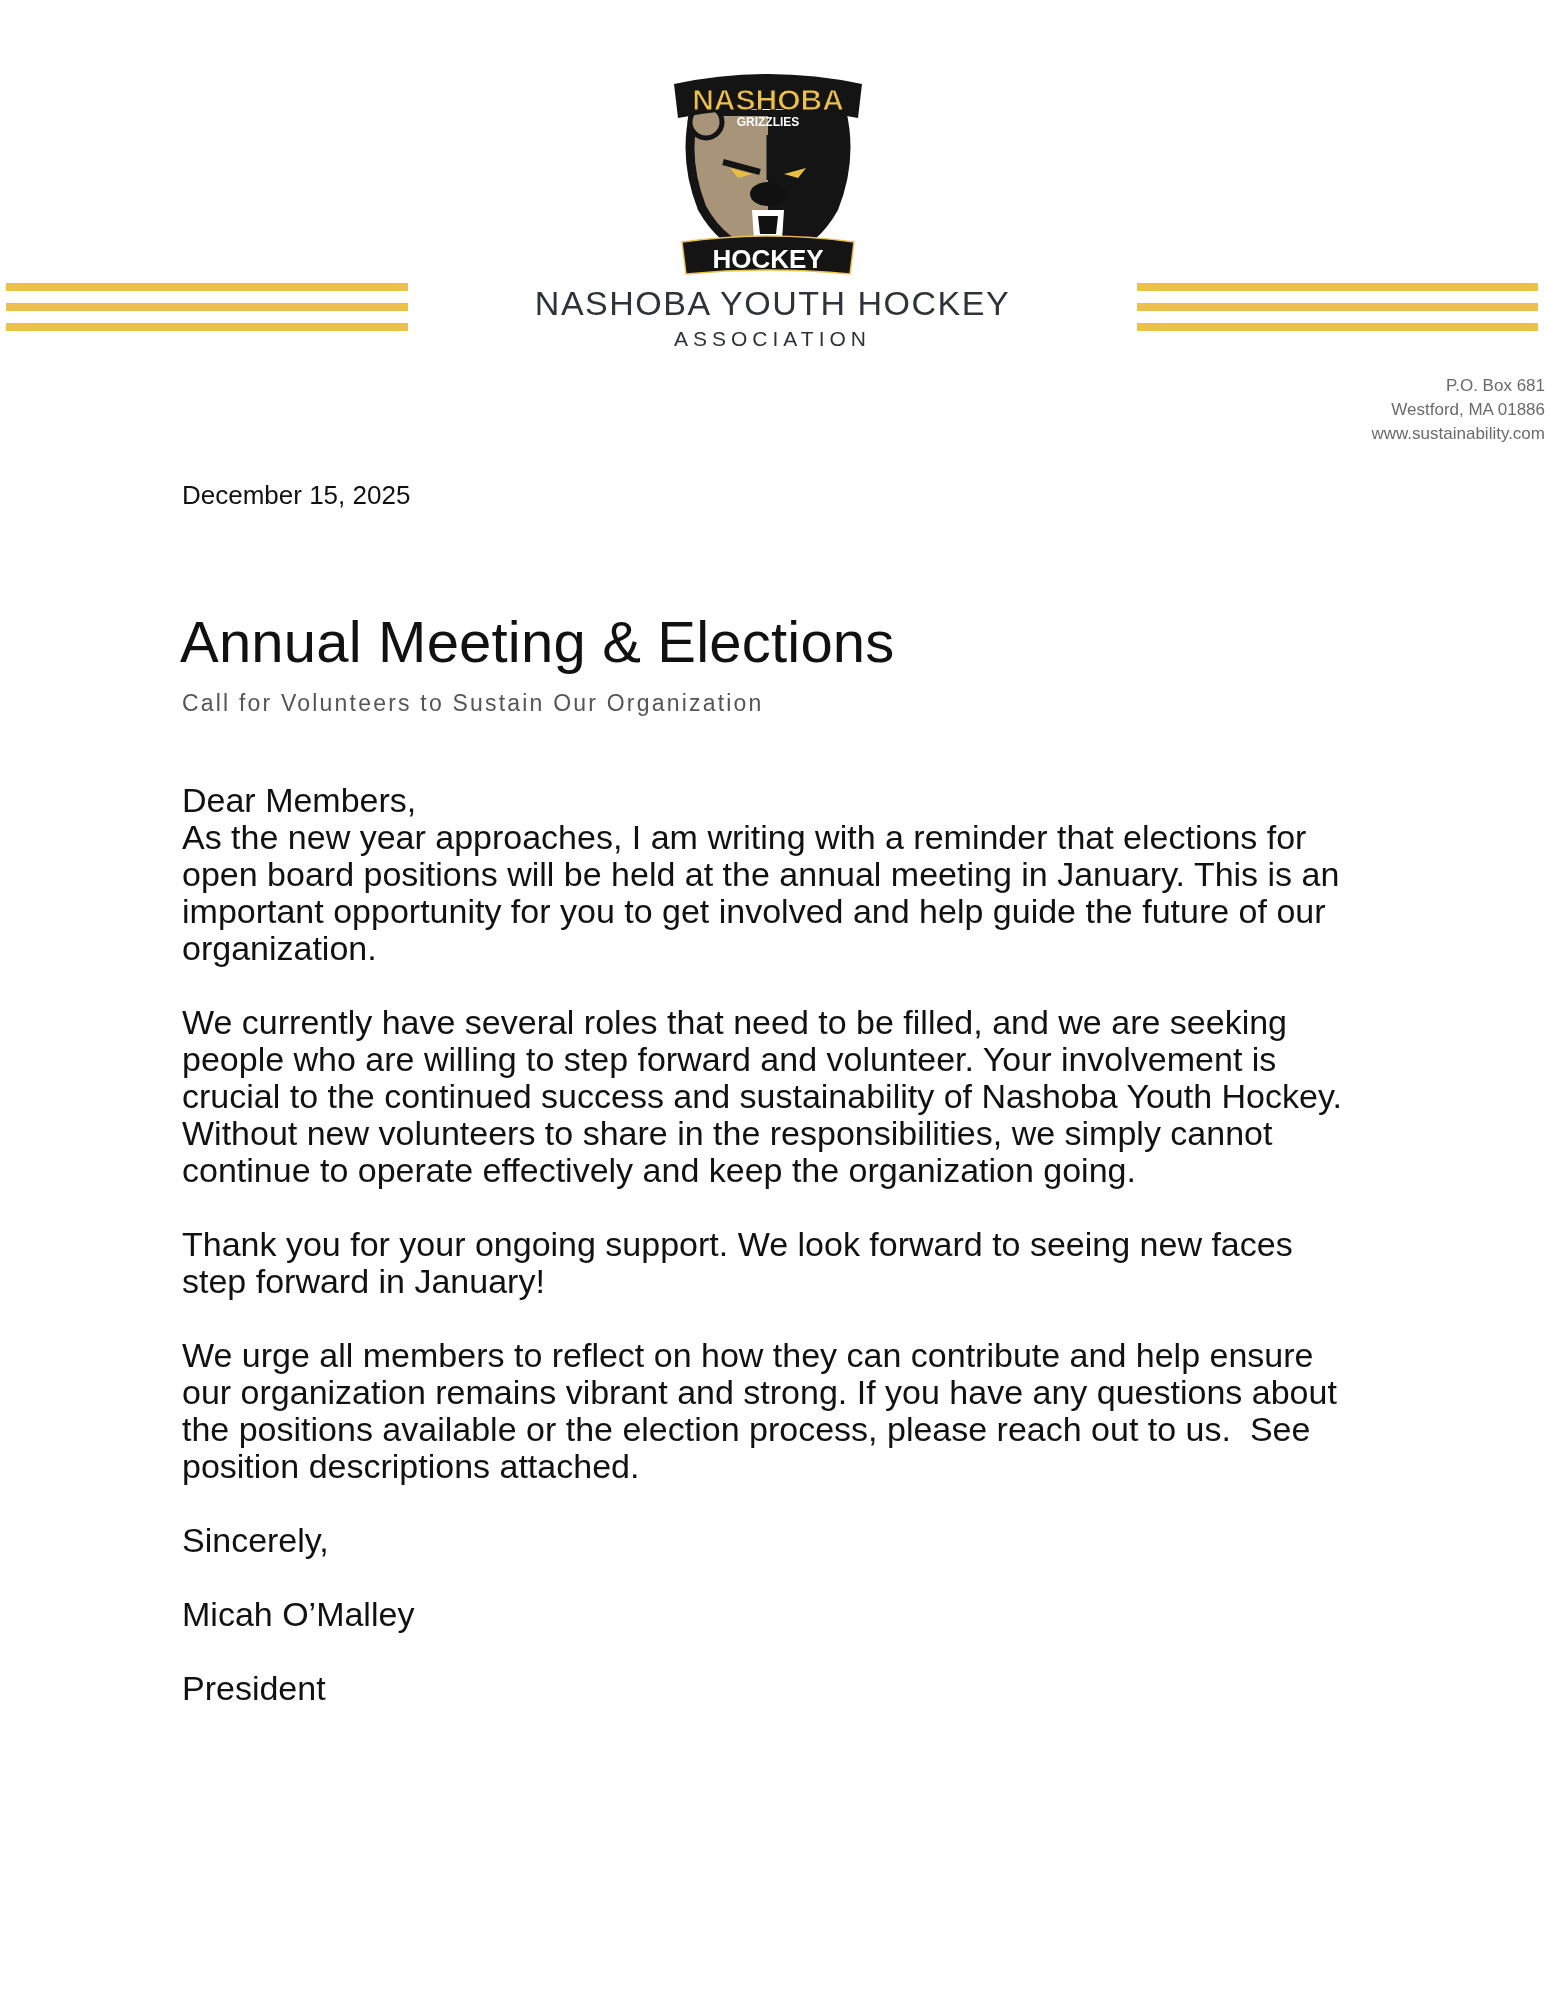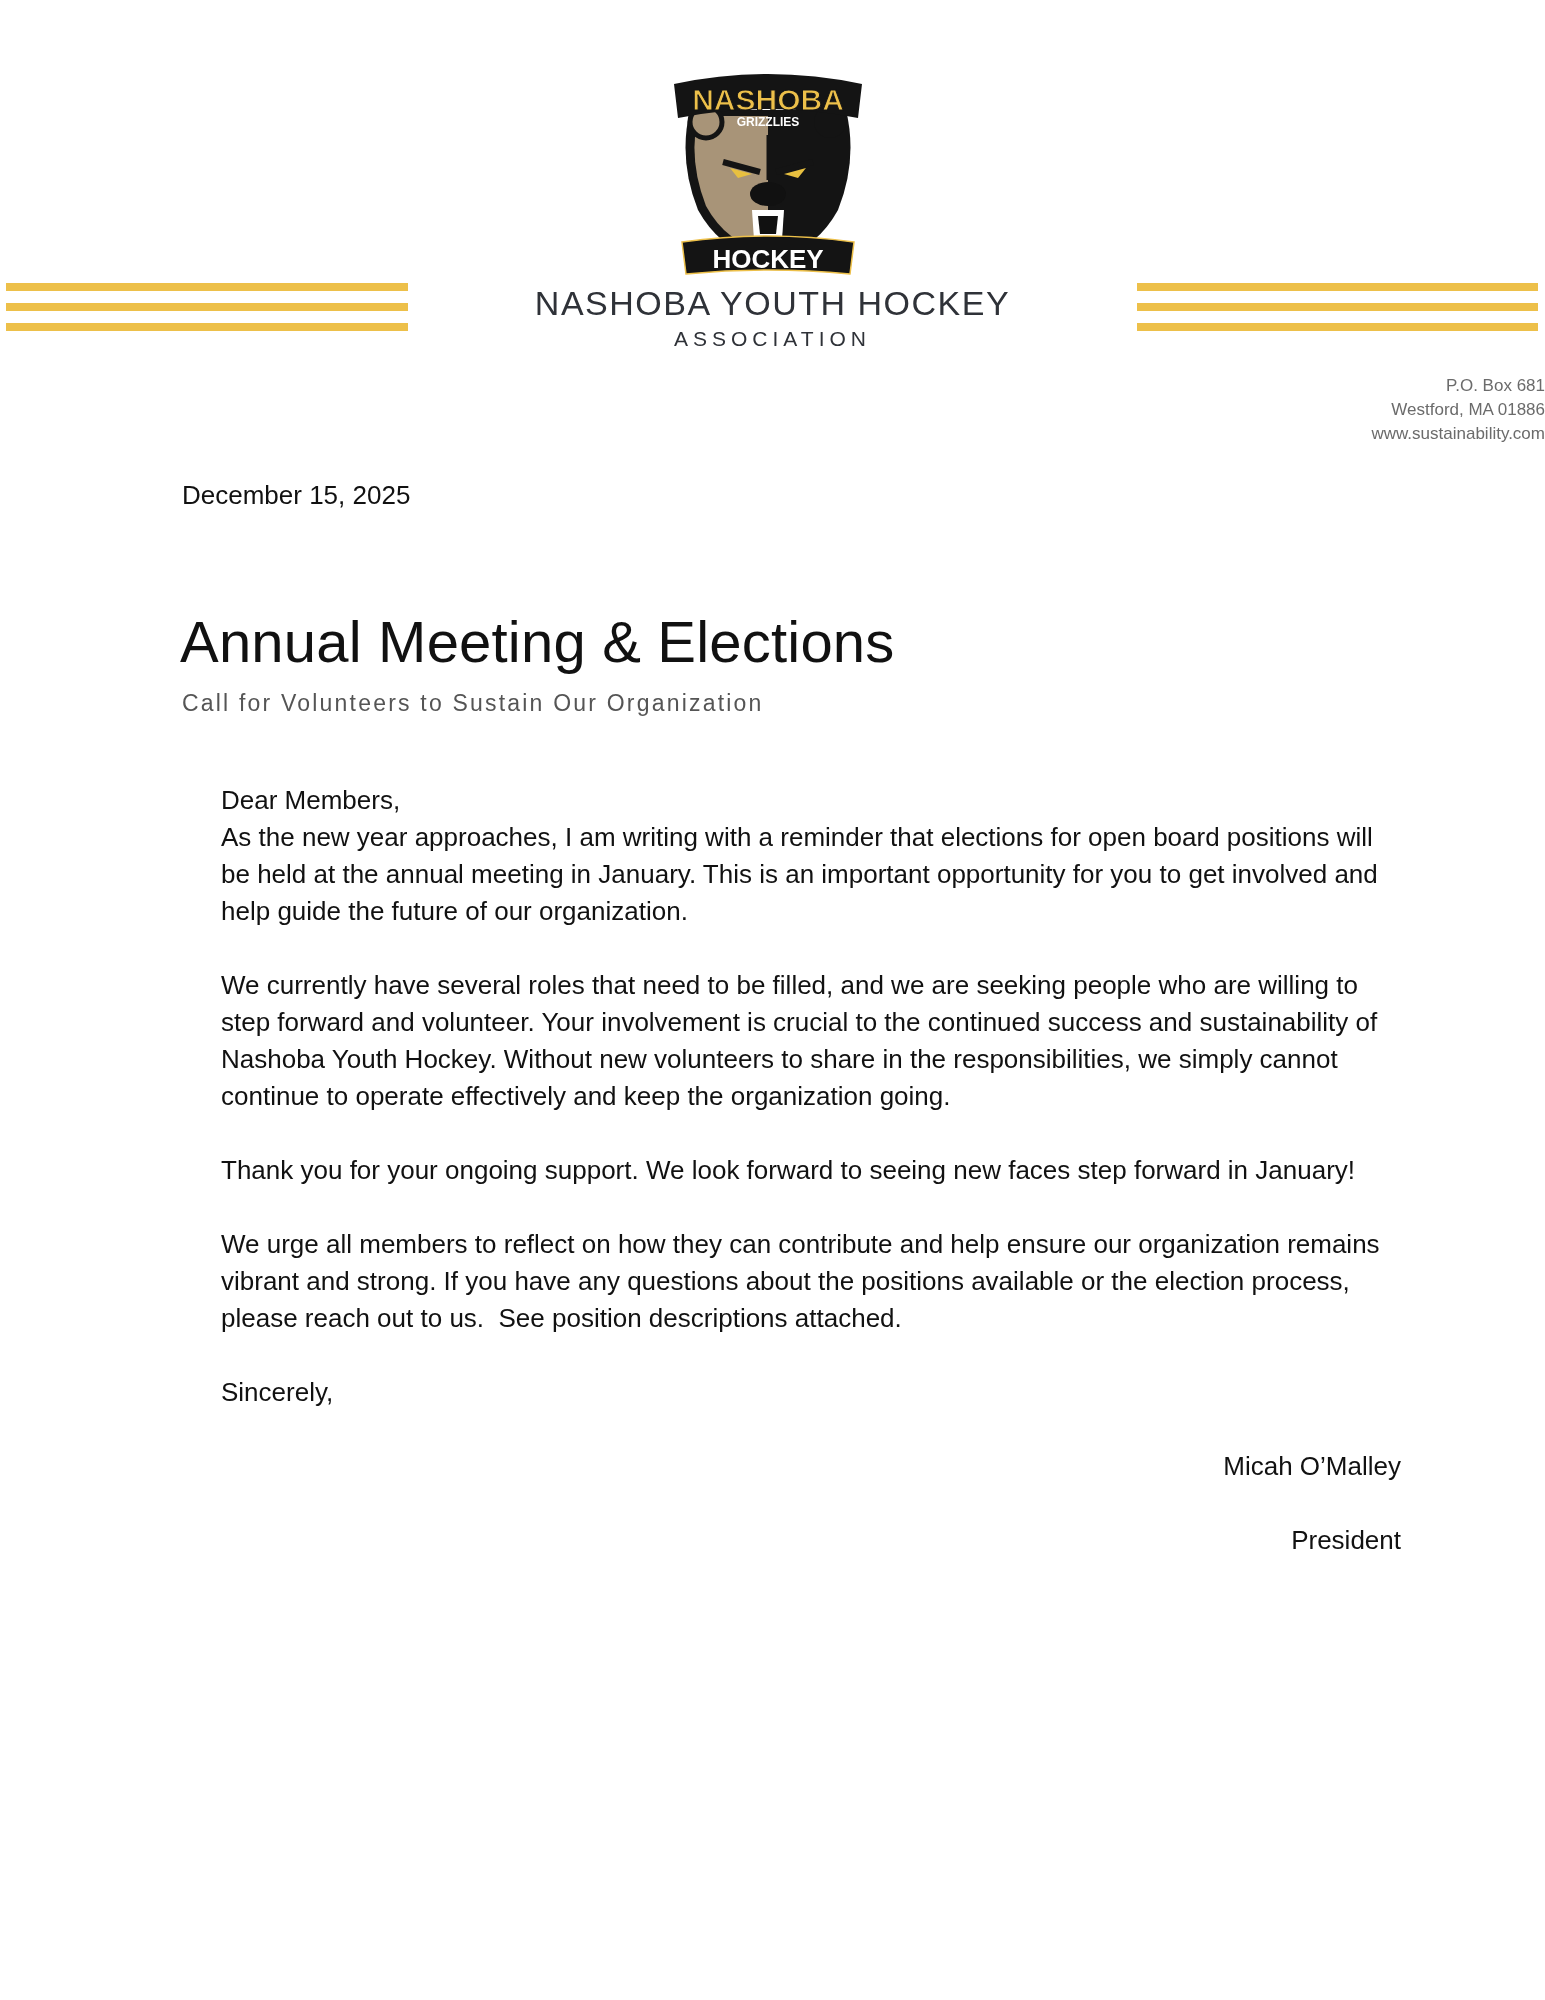--- a/index.html
+++ b/index.html
@@ -9,25 +9,25 @@
     .gold-line { position: absolute; height: 8px; background: #EDC04A; }
     #logo { left: 668px; top: 70px; width: 200px; height: 210px; }
     .org-name { left: 0; width: 1545px; top: 284px; text-align: center;
       font-size: 34px; letter-spacing: 1.5px; color: #2f3238; font-weight: 500; }
     .org-sub { left: 0; width: 1545px; top: 327px; text-align: center;
       font-size: 21px; letter-spacing: 5px; color: #2f3238; }
     .addr { left: 0; width: 1545px; text-align: right; font-size: 17px; color: #6b6b6b; }
     .date { left: 182px; top: 480px; font-size: 26px; color: #111; }
     .title { left: 180px; top: 608px; font-size: 58px; color: #111; font-weight: normal; margin: 0; letter-spacing: 0.2px; }
     .subtitle { left: 182px; top: 690px; font-size: 23px; color: #555; letter-spacing: 2.2px; }
-    .body { left: 182px; top: 782px; width: 1180px; font-size: 26px; line-height: 37px; color: #111; margin-left: 39px; }
+    .body { left: 182px; top: 782px; width: 1180px; font-size: 34px; line-height: 37px; color: #111; }
     .body p { margin: 0 0 37px 0; }
     .body p.tight { margin: 0; }
     .body b { font-weight: normal; }
-    .sig { margin: 0; text-align: right; }
+    .sig { margin: 0; }
     .email { color: #2c5aa8; text-decoration: underline; }
   </style>
 </head>
 <body>
 
 <div class="gold-line" style="left:6px; top:283px; width:402px;"></div>
 <div class="gold-line" style="left:6px; top:303px; width:402px;"></div>
 <div class="gold-line" style="left:6px; top:323px; width:402px;"></div>
 <div class="gold-line" style="left:1137px; top:283px; width:401px;"></div>
 <div class="gold-line" style="left:1137px; top:303px; width:401px;"></div>

